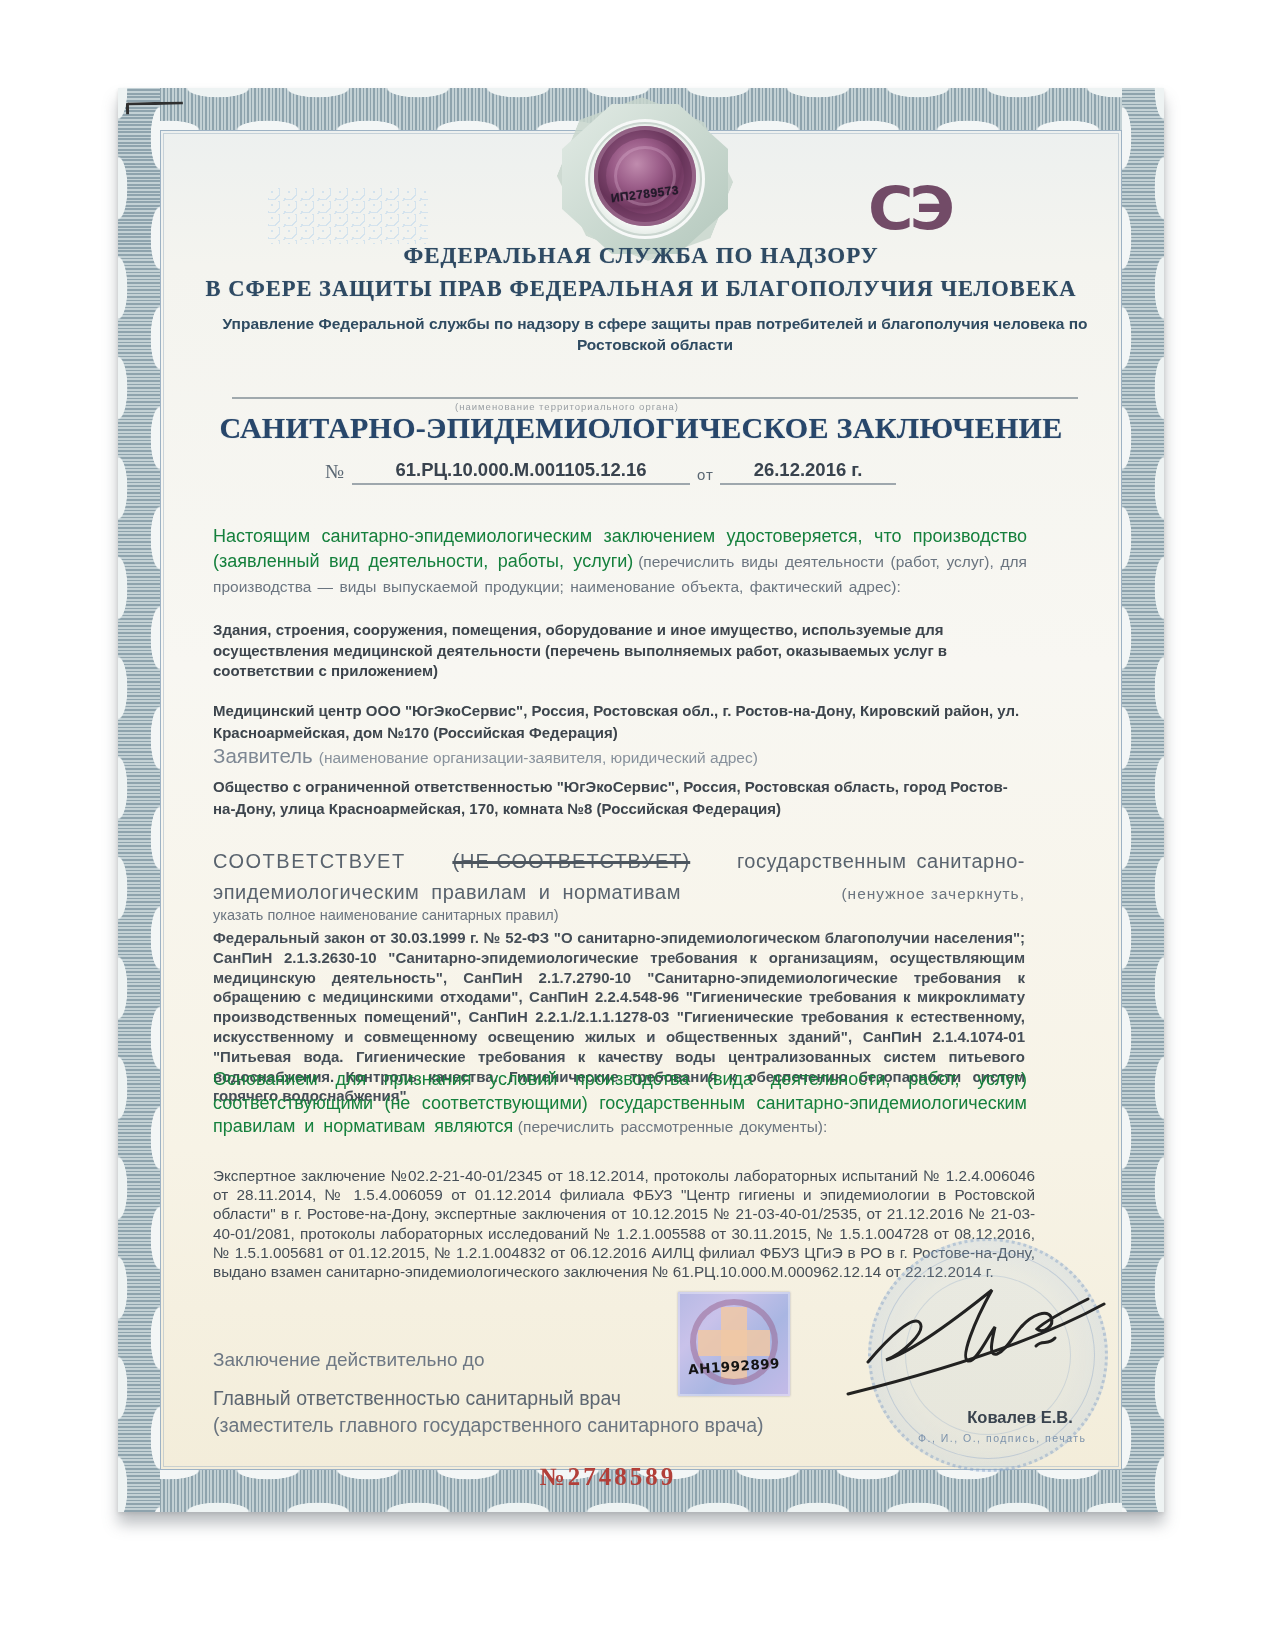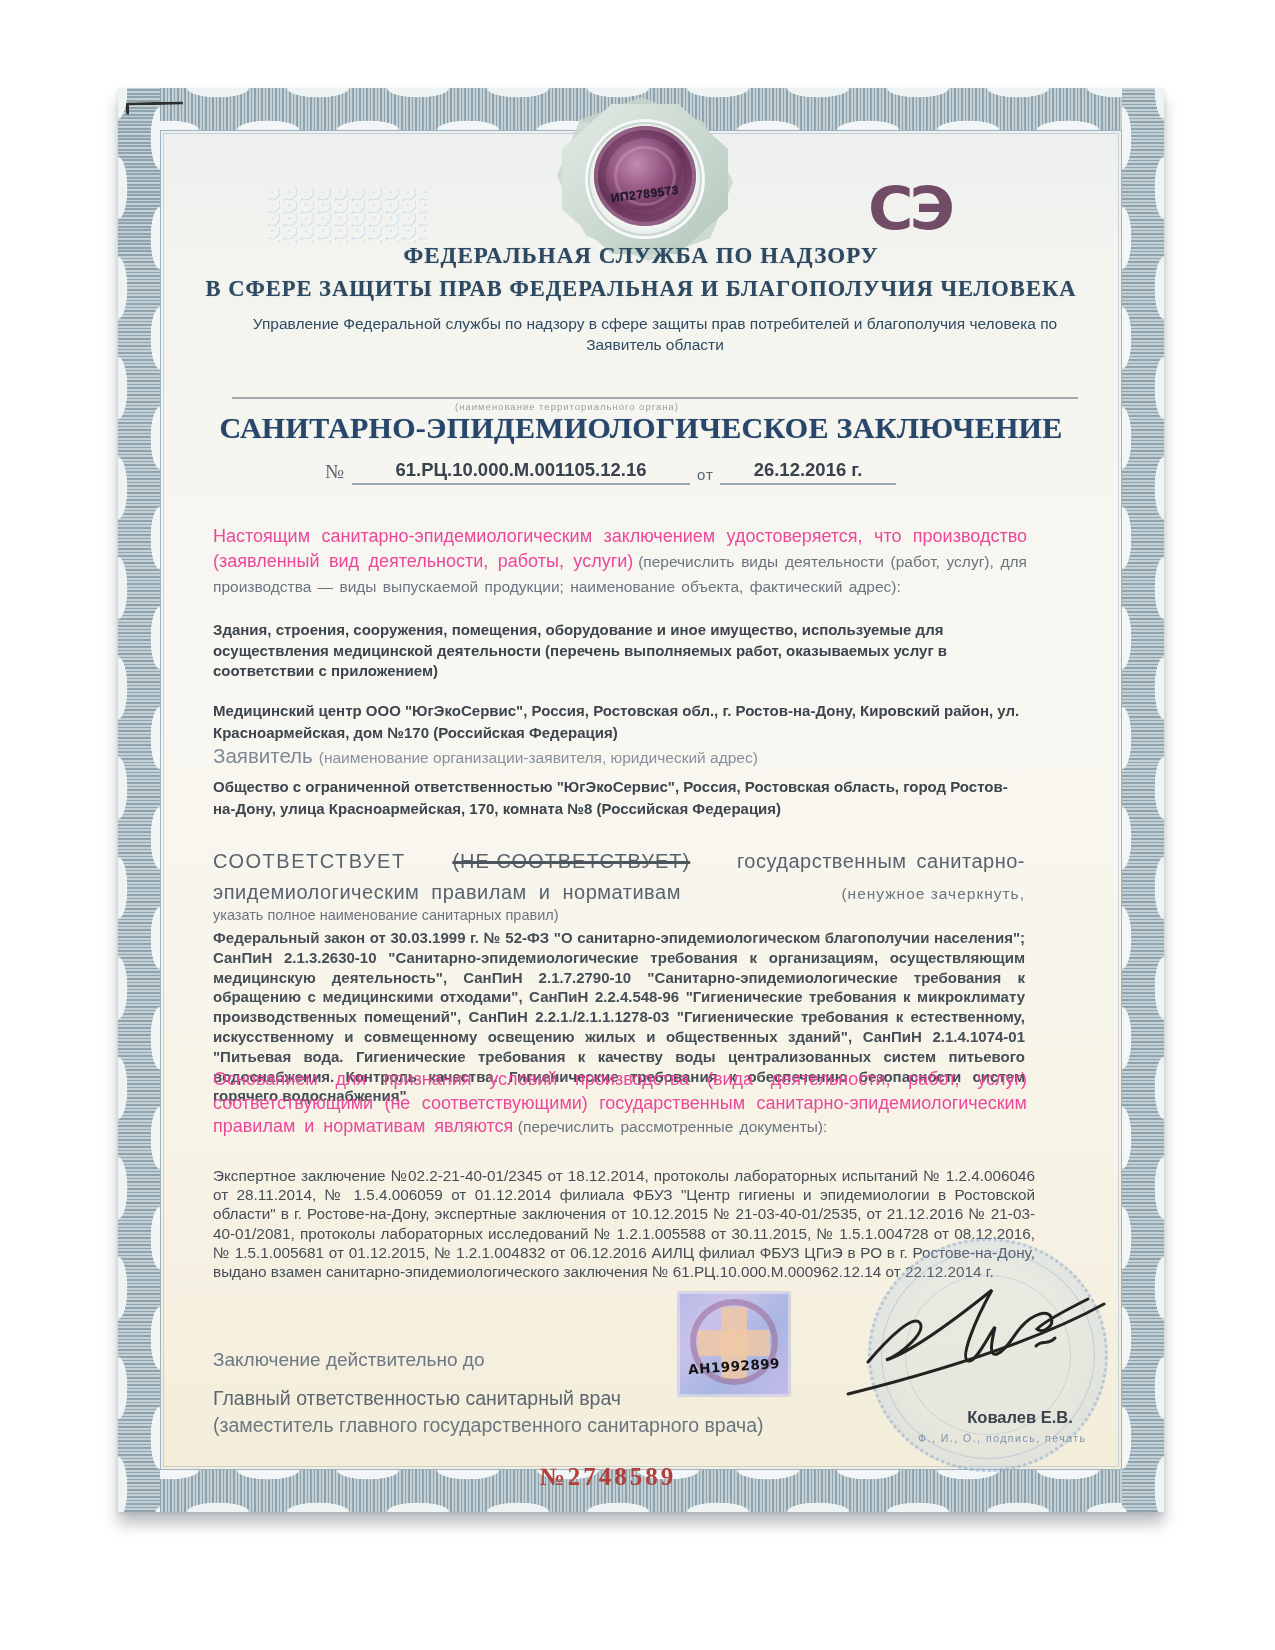--- a/index.html
+++ b/index.html
@@ -67,40 +67,40 @@
       text-shadow:0 0 1px rgba(0,0,0,.55);}
 
   .se-logo{left:868px;top:172px;font-size:62px;font-weight:700;color:#724b67;
       font-family:"DejaVu Sans",sans-serif;letter-spacing:-4px;transform:scaleY(.96);}
 
   
   .hline{left:160px;width:962px;text-align:center;font-weight:700;color:#2e4a63;
       font-family:"Liberation Serif",serif;letter-spacing:1px;text-shadow:0 0 .8px rgba(46,74,99,.5);}
   .h1{top:243px;font-size:23px;}
   .h2{top:276px;font-size:22.5px;}
-  .dept{left:160px;width:990px;text-align:center;font-size:15.5px;font-weight:400;color:#2f4b61;}
+  .dept{left:160px;width:990px;text-align:center;font-size:15.5px;font-weight:700;color:#2f4b61;}
   .d1{top:315px;} .d2{top:336px;}
   .rule{left:232px;top:397px;width:846px;height:2px;background:rgba(90,105,118,.55);}
   .org-hint{left:160px;width:814px;top:401px;text-align:center;font-size:9.5px;color:#989ea3;
       letter-spacing:1px;filter:blur(.4px);}
   .doc-title{left:160px;width:962px;top:411px;text-align:center;font-size:30px;font-weight:700;
       color:#27466a;font-family:"Liberation Serif",serif;letter-spacing:.3px;
       text-shadow:0 0 1px rgba(39,70,106,.45);}
 
   
   .no-label{left:325px;top:460px;font-size:20px;color:#5a6773;font-family:"Liberation Serif",serif;}
   .no-value{left:355px;top:459px;width:332px;text-align:center;font-size:18.5px;font-weight:700;color:#39434e;}
   .ot-label{left:697px;top:466px;font-size:15px;color:#5a6773;letter-spacing:1px;}
   .date-value{left:722px;top:459px;width:172px;text-align:center;font-size:18.5px;font-weight:700;color:#39434e;}
   .uline{height:1.5px;background:rgba(100,115,128,.6);}
   .ul-a{left:352px;top:483px;width:338px;} .ul-b{left:720px;top:483px;width:176px;}
 
   
   .para{text-align:justify;}
-  .tpl-big{font-size:18px;color:#ec4899;word-spacing:4px;}
+  .tpl-big{font-size:18px;color:#15803d;word-spacing:4px;}
   .tpl-small{font-size:15.5px;color:#6b7580;word-spacing:2px;}
   .certify{left:213px;top:524px;width:814px;line-height:25px;}
   .filled{font-size:15px;font-weight:700;color:#3d454d;}
   .activity{left:213px;top:620px;width:806px;line-height:20.5px;}
   .facility{left:213px;top:700px;width:812px;line-height:21.5px;}
   .app-label{left:213px;top:744px;font-size:20.5px;color:#7e8894;}
   .app-hint{font-size:15.5px;color:#87919c;margin-left:6px;}
   .applicant{left:213px;top:776px;width:812px;line-height:21.5px;}
 
   .conf1{left:213px;top:850px;width:812px;display:flex;justify-content:space-between;
@@ -173,21 +173,21 @@
     <div class="ring"></div>
     <div class="holo"></div>
     <div class="seal-num">ИП2789573</div>
   </div>
 
   <div class="abs z se-logo">СЭ</div>
 
   <div class="abs z hline h1">ФЕДЕРАЛЬНАЯ СЛУЖБА ПО НАДЗОРУ</div>
   <div class="abs z hline h2">В СФЕРЕ ЗАЩИТЫ ПРАВ ФЕДЕРАЛЬНАЯ И БЛАГОПОЛУЧИЯ  ЧЕЛОВЕКА</div>
   <div class="abs z dept d1">Управление Федеральной службы по надзору в сфере защиты прав потребителей и благополучия человека по</div>
-  <div class="abs z dept d2">Заявитель области</div>
+  <div class="abs z dept d2">Ростовской области</div>
   <div class="abs z rule"></div>
   <div class="abs z org-hint">(наименование территориального органа)</div>
 
   <div class="abs z doc-title">САНИТАРНО-ЭПИДЕМИОЛОГИЧЕСКОЕ ЗАКЛЮЧЕНИЕ</div>
   <div class="abs z no-label">№</div>
   <div class="abs z no-value">61.РЦ.10.000.М.001105.12.16</div>
   <div class="abs z uline ul-a"></div>
   <div class="abs z ot-label">от</div>
   <div class="abs z date-value">26.12.2016 г.</div>
   <div class="abs z uline ul-b"></div>

